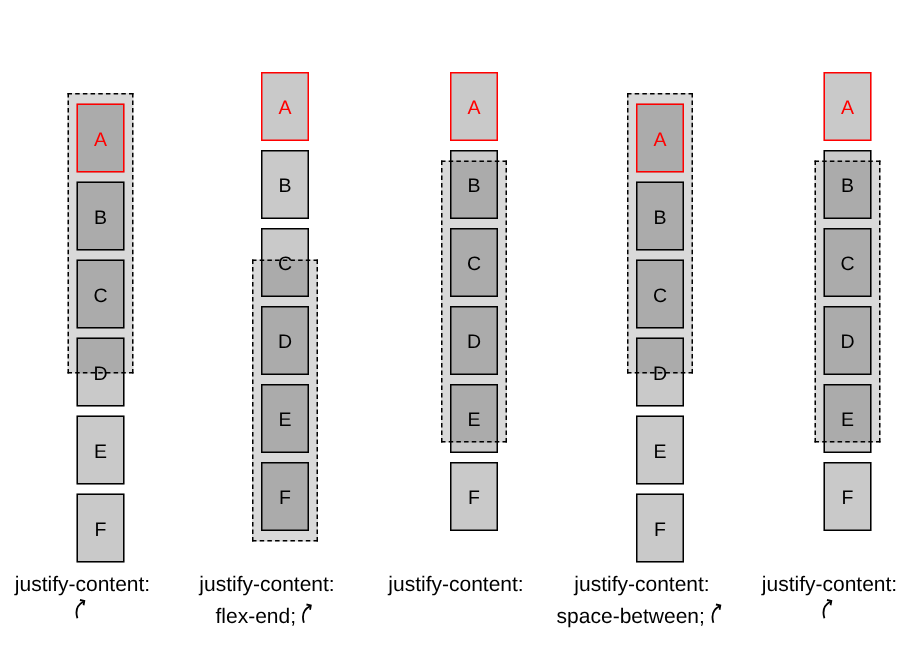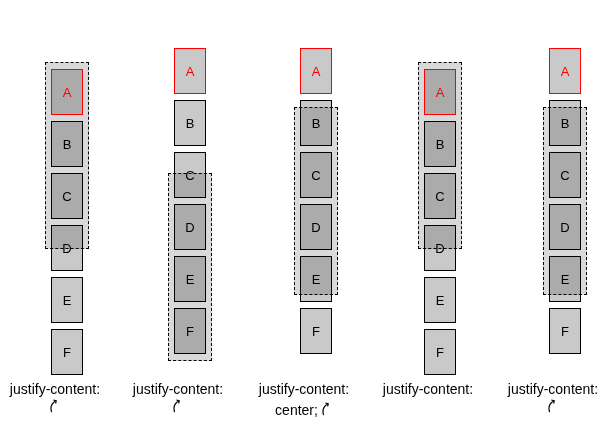--- a/index.html
+++ b/index.html
@@ -108,62 +108,63 @@
     <div class="flex-container"></div>
     <div class="flex-item first i0">A</div>
     <div class="flex-item i1">B</div>
     <div class="flex-item i2">C</div>
     <div class="flex-item i3">D</div>
     <div class="flex-item i4">E</div>
     <div class="flex-item i5">F</div>
     <div class="col-label">
       <div class="line1">justify-content:</div>
       <div class="line2">
+        <span>flex-end;</span>
         <span class="arrow-icon">
           <svg width="12" height="15" viewBox="0 0 12 15">
               <path d="M2.6 14.2 C 1.2 9.6, 2.2 5.4, 6.8 3.0" fill="none" stroke="#000" stroke-width="1.2"></path>
               <polyline points="4.3,2.0 7.2,2.6 6.7,5.5" fill="none" stroke="#000" stroke-width="1.2"></polyline>
             </svg>
         </span>
       </div>
     </div>
   </div>
 
   <div class="flex-col" style="--col-left: 294px; --container-top: 107px; --container-height: 188px; --stack-top: 48px;">
     <div class="flex-container"></div>
     <div class="flex-item first i0">A</div>
     <div class="flex-item i1">B</div>
     <div class="flex-item i2">C</div>
     <div class="flex-item i3">D</div>
     <div class="flex-item i4">E</div>
     <div class="flex-item i5">F</div>
     <div class="col-label">
       <div class="line1">justify-content:</div>
-      <div class="line2">
-        <span>center;</span>
-        <span class="arrow-icon">
-          <svg width="12" height="15" viewBox="0 0 12 15">
-              <path d="M2.6 14.2 C 1.2 9.6, 2.2 5.4, 6.8 3.0" fill="none" stroke="#000" stroke-width="1.2"></path>
-              <polyline points="4.3,2.0 7.2,2.6 6.7,5.5" fill="none" stroke="#000" stroke-width="1.2"></polyline>
-            </svg>
-        </span>
-      </div>
     </div>
   </div>
 
   <div class="flex-col" style="--col-left: 418px; --container-top: 62px; --container-height: 187px; --stack-top: 69px;">
     <div class="flex-container"></div>
     <div class="flex-item first i0">A</div>
     <div class="flex-item i1">B</div>
     <div class="flex-item i2">C</div>
     <div class="flex-item i3">D</div>
     <div class="flex-item i4">E</div>
     <div class="flex-item i5">F</div>
     <div class="col-label">
       <div class="line1">justify-content:</div>
+      <div class="line2">
+        <span>space-between;</span>
+        <span class="arrow-icon">
+          <svg width="12" height="15" viewBox="0 0 12 15">
+              <path d="M2.6 14.2 C 1.2 9.6, 2.2 5.4, 6.8 3.0" fill="none" stroke="#000" stroke-width="1.2"></path>
+              <polyline points="4.3,2.0 7.2,2.6 6.7,5.5" fill="none" stroke="#000" stroke-width="1.2"></polyline>
+            </svg>
+        </span>
+      </div>
     </div>
   </div>
 
   <div class="flex-col" style="--col-left: 543px; --container-top: 107px; --container-height: 188px; --stack-top: 48px;">
     <div class="flex-container"></div>
     <div class="flex-item first i0">A</div>
     <div class="flex-item i1">B</div>
     <div class="flex-item i2">C</div>
     <div class="flex-item i3">D</div>
     <div class="flex-item i4">E</div>

